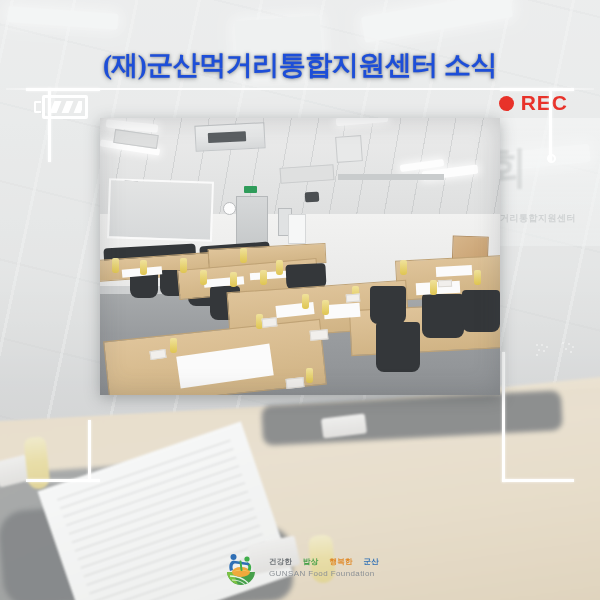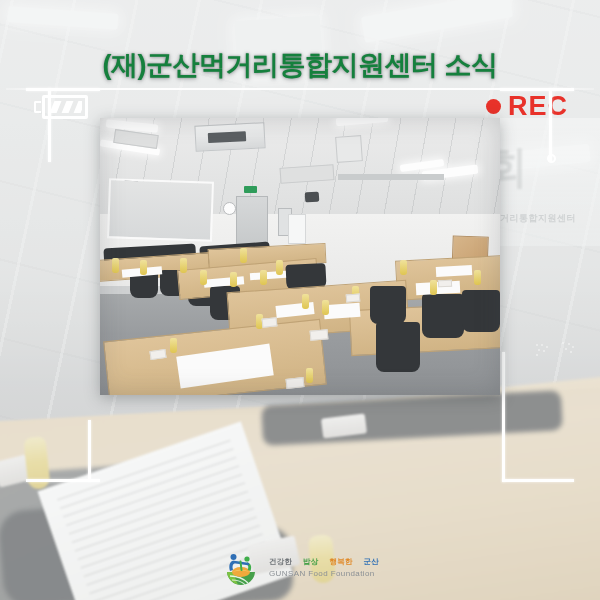--- a/index.html
+++ b/index.html
@@ -88,23 +88,23 @@
   .bg-screenpanel {
     position:absolute; left:418px; top:118px; width:182px; height:128px;
     background:linear-gradient(180deg,rgba(255,255,255,.55),rgba(244,246,246,.45));
     border-left:2px solid rgba(255,255,255,.6); filter:blur(.6px);
   }
   .bg-veil { position:absolute; inset:0; background:rgba(236,238,238,.42); }
 
   
   .header-title {
     position:absolute; left:0; right:0; top:47px; text-align:center;
-    font-size:27px; font-weight:700; color:#15803d; letter-spacing:-.5px;
+    font-size:27px; font-weight:700; color:#1d4ed8; letter-spacing:-.5px;
     text-shadow:0 1px 4px rgba(90,95,98,.55), 0 0 2px rgba(90,95,98,.5);
-    font-family:Liberation Sans, sans-serif; white-space:nowrap;
+    font-family:Liberation Serif, serif; white-space:nowrap;
   }
   .header-rule {
     position:absolute; left:6px; right:6px; top:88px; height:2px;
     background:linear-gradient(90deg, rgba(255,255,255,.25), rgba(255,255,255,.95) 12%, rgba(255,255,255,.95) 88%, rgba(255,255,255,.25));
   }
 
   
   .br { position:absolute; }
   .br span { position:absolute; background:#ffffff; box-shadow:0 0 3px rgba(255,255,255,.7); }
   
@@ -135,21 +135,21 @@
   .bat-fill { position:absolute; left:3px; top:3px; right:3px; bottom:3px; overflow:hidden; }
   .bat-fill i { position:absolute; top:-6px; width:7px; height:34px; background:#ffffff;
                 transform:skewX(-22deg); display:block; }
   .bat-fill i:nth-child(1){ left:2px; }
   .bat-fill i:nth-child(2){ left:14px; }
   .bat-fill i:nth-child(3){ left:26px; }
 
   
   #rec { position:absolute; right:32px; top:91px; display:flex; align-items:center; gap:7px; }
   #rec .dot { width:15px; height:15px; border-radius:50%; background:#e8322a; }
-  #rec .lbl { font-size:27px; font-weight:700; color:#e8322a; letter-spacing:1px;
+  #rec .lbl { font-size:21px; font-weight:700; color:#e8322a; letter-spacing:1px;
               font-family:"Liberation Sans", sans-serif; }
 
   
   #photo {
     position:absolute; left:100px; top:118px; width:400px; height:277px;
     overflow:hidden; background:#9fa3a6;
     box-shadow:0 3px 14px rgba(60,65,70,.35);
   }
   .ph-ceiling { position:absolute; left:0; top:0; width:400px; height:118px;
                 background:linear-gradient(180deg,#ececec,#e2e3e3 60%,#dcdddd); }

